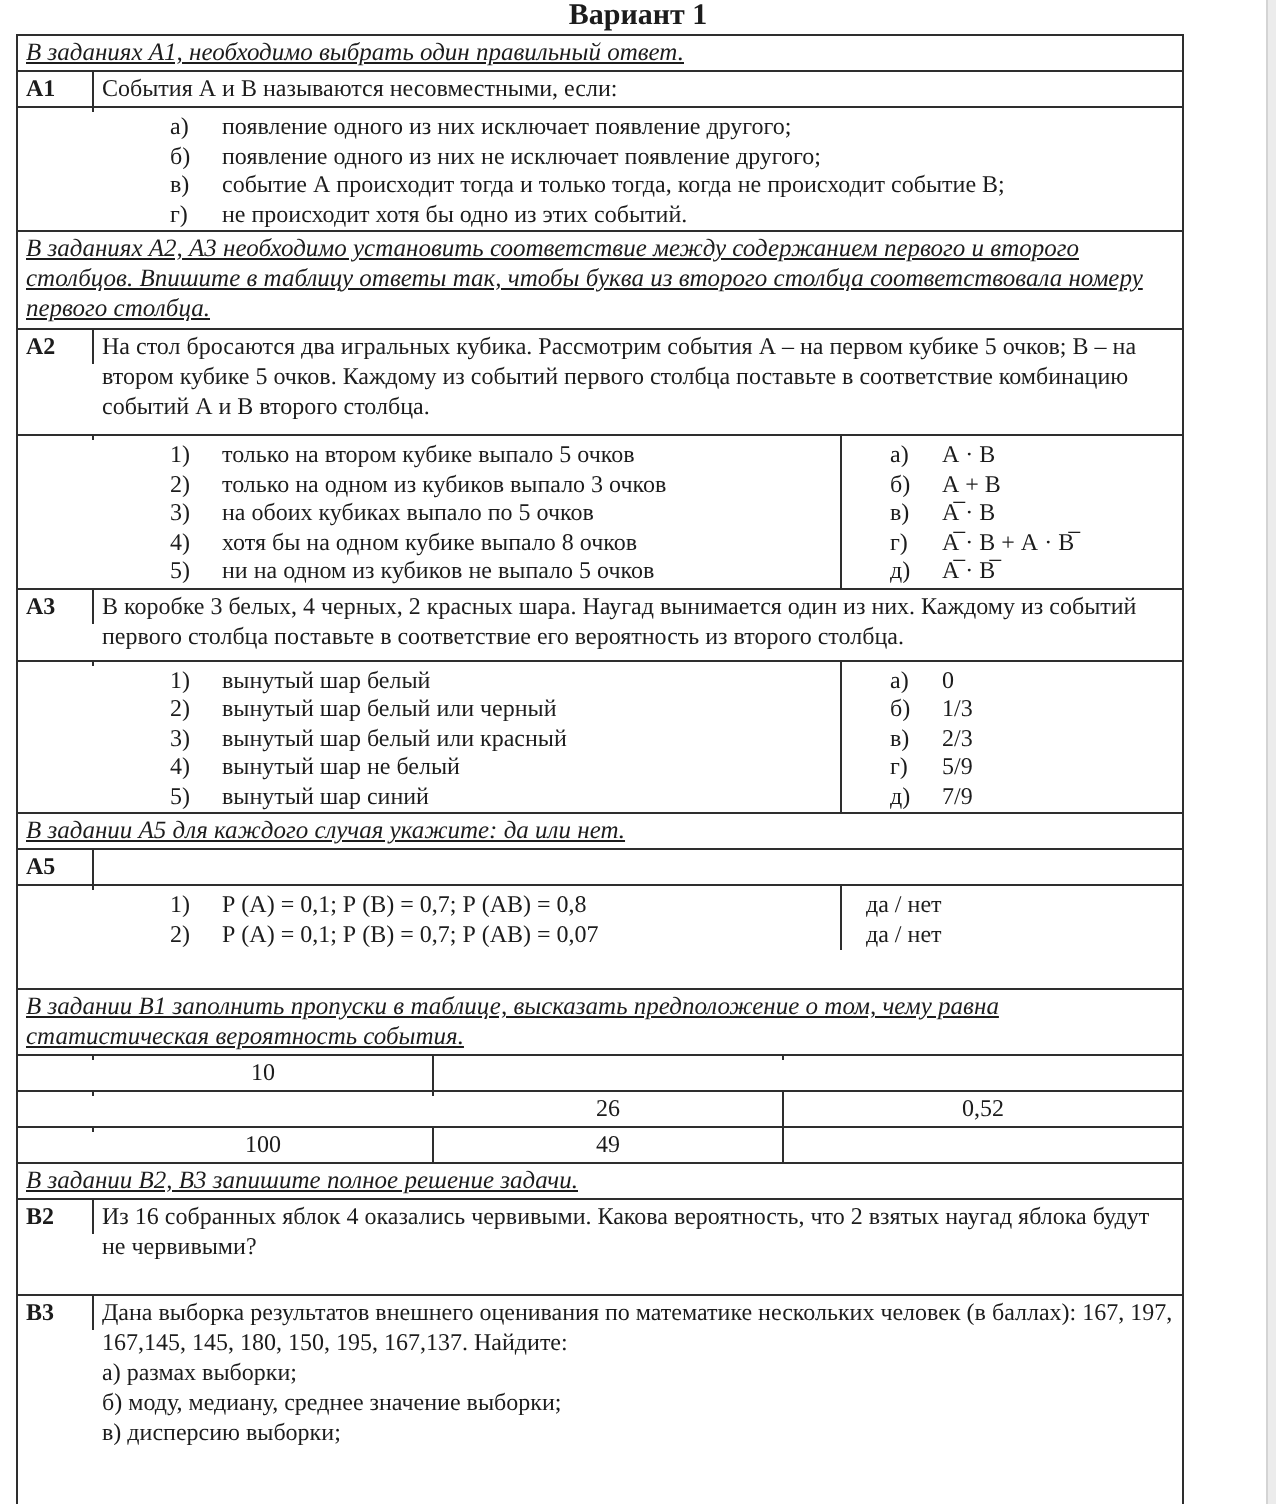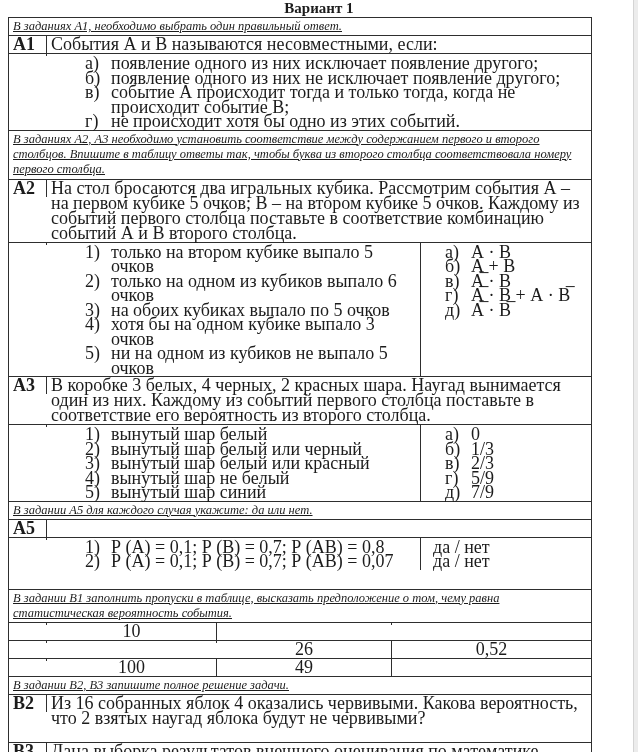--- a/index.html
+++ b/index.html
@@ -21,21 +21,21 @@
   .doc-table {
     position: absolute;
     left: 8px;
     top: 17px;
     width: 584px;
     border: 1px solid #2e2e2e;
     background: #fff;
   }
   .row { display: flex; align-items: flex-start; border-bottom: 1px solid #2e2e2e; }
   .row:last-child { border-bottom: none; }
-  .cell { padding: 1px 4px; font-size: 18px; line-height: 15px; }
+  .cell { padding: 1px 4px; font-size: 12px; line-height: 15px; }
   .label {
     flex: 0 0 38px;
     border-right: 1px solid #2e2e2e;
     font-weight: bold;
     padding-left: 4px;
   }
   .content { flex: 1; }
   .instr-cell {
     flex: 1;
     font-style: italic;
@@ -115,29 +115,29 @@
 
   <div class="row" style="min-height:68px">
     <div class="cell label"></div>
     <div class="cell split-left opts">
       <div class="opt">
           <span class="ok">1)</span>
           <span class="ot">только на втором кубике выпало 5 очков</span>
         </div>
       <div class="opt">
           <span class="ok">2)</span>
-          <span class="ot">только на одном из кубиков выпало 6 очков</span>
+          <span class="ot">только на одном из кубиков выпало 3 очков</span>
         </div>
       <div class="opt">
           <span class="ok">3)</span>
           <span class="ot">на обоих кубиках выпало по 5 очков</span>
         </div>
       <div class="opt">
           <span class="ok">4)</span>
-          <span class="ot">хотя бы на одном кубике выпало 3 очков</span>
+          <span class="ot">хотя бы на одном кубике выпало 8 очков</span>
         </div>
       <div class="opt">
           <span class="ok">5)</span>
           <span class="ot">ни на одном из кубиков не выпало 5 очков</span>
         </div>
     </div>
     <div class="cell split-right opts">
       <div class="fopt">
           <span class="ok">а)</span>
           <span>А · В</span>

